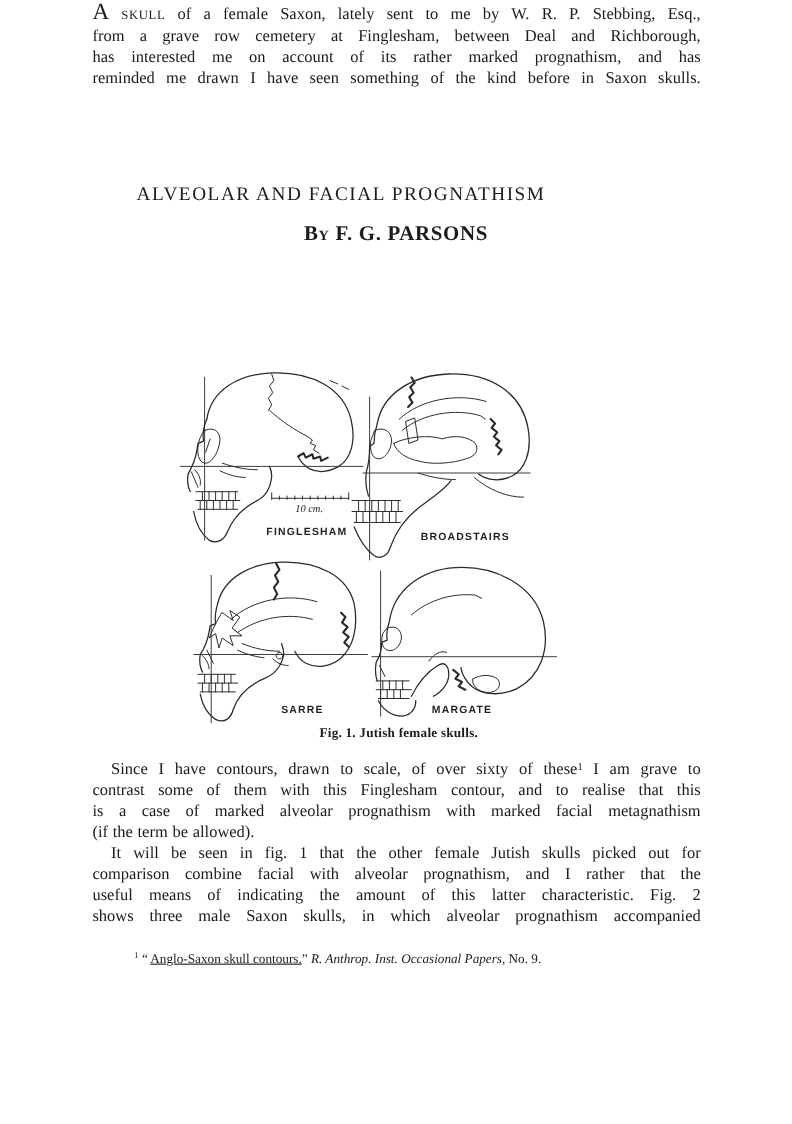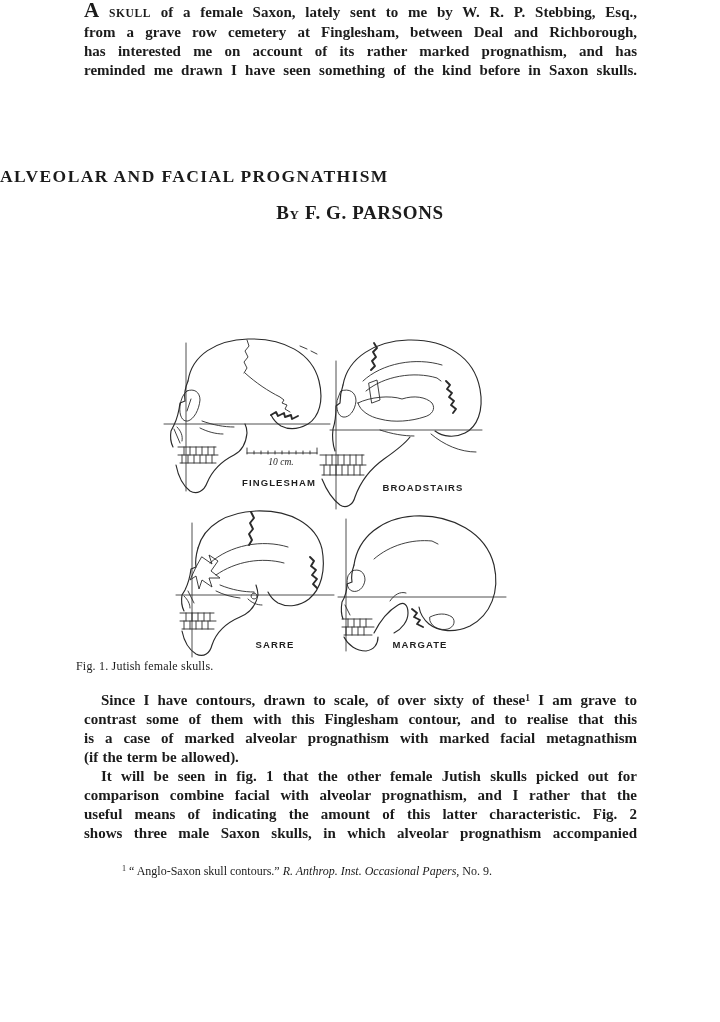--- a/index.html
+++ b/index.html
@@ -4,34 +4,34 @@
 <style>
   html,body { margin:0; padding:0; }
   body {
     width:720px; height:1022px; position:relative; overflow:hidden;
     background:#ffffff; color:#1b1b1b;
     font-family:"Liberation Serif", serif;
   }
   .abs { position:absolute; }
 
   #title {
-    top:166px; left:0; width:620px; text-align:left;
-    font-size:17.5px; font-weight:bold; letter-spacing:1.4px;
+    top:166px; left:0; width:620px; text-align:center;
+    font-size:17.5px; font-weight:normal; letter-spacing:1.4px;
   }
   #byline {
     top:202px; left:0; width:720px; text-align:center;
     font-size:19px; font-weight:bold; letter-spacing:0.6px;
   }
   #byline .smcap { font-variant:small-caps; }
 
   .para {
     left:84px; width:553px; font-size:15px; line-height:19px;
     word-spacing:0.5px;
   }
-  .jline { text-align:justify; text-align-last:justify; white-space:normal;font-weight:bold; }
+  .jline { text-align:justify; text-align-last:justify; white-space:normal; }
   .jline.last { text-align-last:left; }
   #para3 .jline:first-child { text-indent:17px; }
   .indented { text-indent:17px; }
 
   .initcap { font-size:21px; line-height:1; }
   .sc { font-size:11.5px; letter-spacing:0.6px; }
   sup.ref { font-size:9.5px; vertical-align:4px; line-height:0; }
 
   #figure-svg { top:333px; left:150px; }
   #figure-svg path, #figure-svg polyline, #figure-svg line {
@@ -44,28 +44,28 @@
   #figure-svg text.skull-label {
     font-family:"Liberation Sans", sans-serif; font-weight:bold;
     font-size:9.5px; letter-spacing:1.1px; fill:#1f1f1f; stroke:none;
   }
   #figure-svg text.scale-text {
     font-family:"Liberation Serif", serif; font-style:italic;
     font-size:9.5px; fill:#222; stroke:none;
   }
 
   #caption {
-    top:659px; left:76px; width:553px; 
-    font-size:12px; font-weight:normal; letter-spacing:0.2px;
+    top:659px; left:86px; width:553px; text-align:center;
+    font-size:12px; font-weight:bold; letter-spacing:0.2px;
   }
 
   #footnote {
     top:864px; left:122px; width:480px; font-size:12px;
   }
-  #footnote .u { }
+  #footnote .u { text-decoration:underline; }
   #footnote .it { font-style:italic; }
   #footnote sup.ref { font-size:8px; }
 </style>
 </head>
 <body>
 
 <div id="title" class="abs">ALVEOLAR AND FACIAL PROGNATHISM</div>
 
 <div id="byline" class="abs">
   <span class="smcap">By</span><span> F. G. PARSONS</span>

